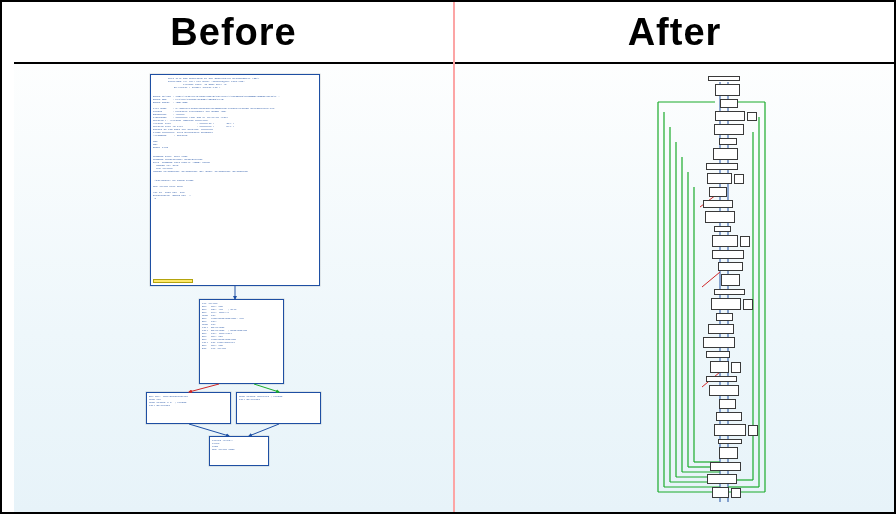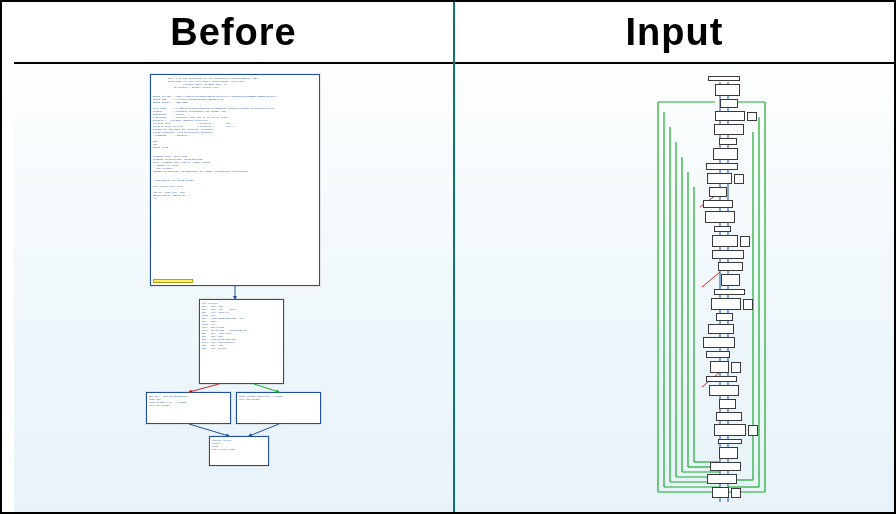--- a/index.html
+++ b/index.html
@@ -1,19 +1,19 @@
 <!DOCTYPE html>
 <html><head>
 <meta charset="utf-8">
 <style>
   * { margin: 0; padding: 0; box-sizing: border-box; }
   html, body { width: 896px; height: 514px; overflow: hidden; font-family: Arial, sans-serif; background: #fff; }
   .container { display: flex; width: 100%; height: 100%; border: 2px solid #000; }
   .panel { flex: 1; display: flex; flex-direction: column; }
-  .panel.left { border-right: 2px solid #0f766e; padding-left: 12px; }
+  .panel.left { border-right: 2px solid #fca5a5; padding-left: 12px; }
   .heading { height: 62px; display: flex; align-items: center; justify-content: center; border-bottom: 2px solid #000; background: #fff; }
   .heading span { font-size: 38px; font-weight: 900; letter-spacing: 1px; font-family: "Arial Black", Arial, sans-serif; }
   .content { flex: 1; position: relative; background: linear-gradient(180deg, #fdfefe 0%, #eef7fb 60%, #e7f3f9 100%); overflow: hidden; }
   .diagram { position: absolute; }
   
   .before-diagram { left: 120px; top: 10px; width: 220px; height: 420px; }
   .node { position: absolute; background: #fff; border: 1px solid #1e4fa3; box-shadow: 0 0 0 0.5px rgba(0,0,0,.15); }
   .node .tiny { font-size: 2.5px; line-height: 3px; color: #1e4fa3; font-family: "Courier New", monospace; white-space: pre; overflow: hidden; padding: 2px; }
   svg.edges { position: absolute; left: 0; top: 0; pointer-events: none; }
   
@@ -131,21 +131,21 @@
           <path d="M120 310 L145 318" stroke="#1aab2a" stroke-width="1" fill="none" marker-end="url(#ag)"></path>
           <path d="M55 350 L95 362" stroke="#1e4fa3" stroke-width="1" fill="none" marker-end="url(#ab)"></path>
           <path d="M145 350 L115 362" stroke="#1e4fa3" stroke-width="1" fill="none" marker-end="url(#ab)"></path>
         </svg>
       </div>
     </div>
   </div>
 
   <div class="panel right">
     <div class="heading">
-      <span>Input</span>
+      <span>After</span>
     </div>
     <div class="content">
       <div class="diagram after-diagram">
         <svg class="edges" width="150" height="430">
 
           <path d="M8 30 L8 420" stroke="#1aab2a" stroke-width="1.2" fill="none"></path>
           <path d="M14 40 L14 415" stroke="#1aab2a" stroke-width="1.2" fill="none"></path>
           <path d="M20 55 L20 410" stroke="#1aab2a" stroke-width="1.2" fill="none"></path>
           <path d="M26 70 L26 405" stroke="#1aab2a" stroke-width="1.2" fill="none"></path>
           <path d="M32 85 L32 400" stroke="#1aab2a" stroke-width="1.2" fill="none"></path>

